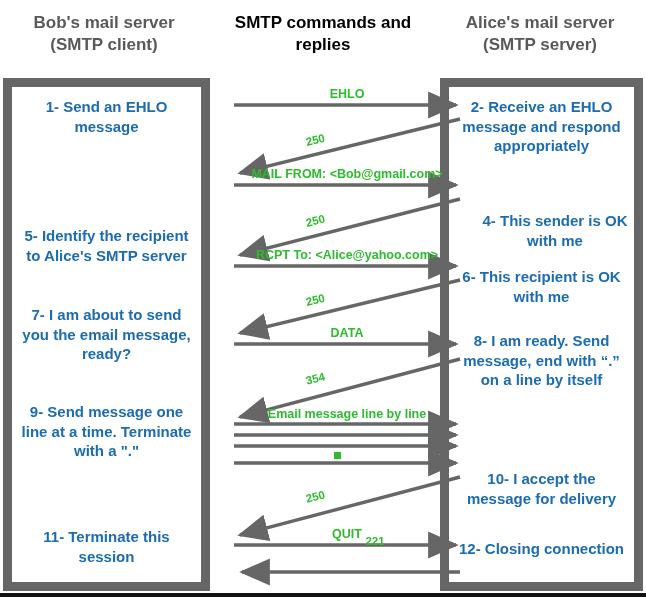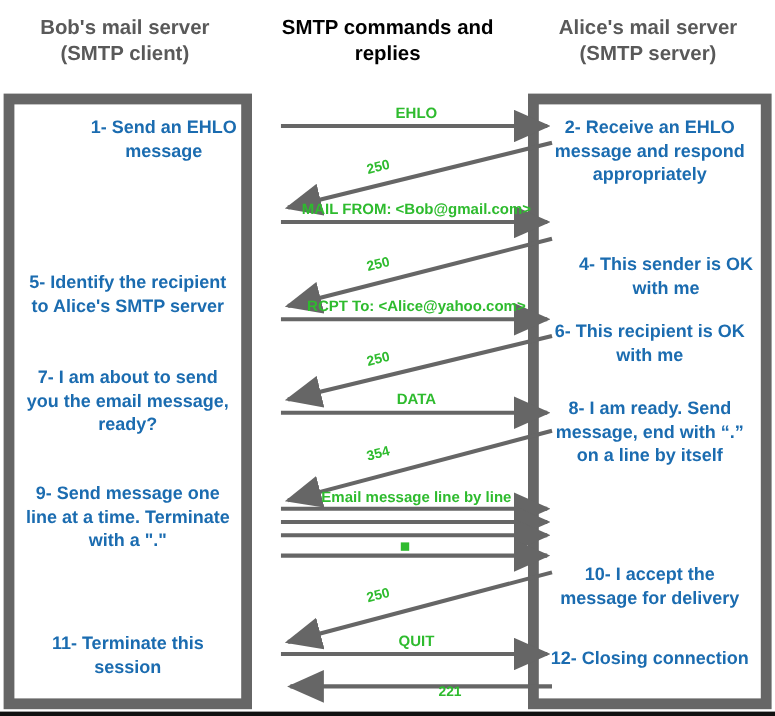--- a/index.html
+++ b/index.html
@@ -55,21 +55,21 @@
     <div>replies</div>
   </div>
 
   <div id="head-right" class="heading grey">
     <div>Alice's mail server</div>
     <div>(SMTP server)</div>
   </div>
 
   <div id="panel-left" class="panel">
     <div class="panel-inner">
-      <div class="step" style="top:10px;margin-left:30px;">1- Send an EHLO message</div>
+      <div class="step" style="top:10px;">1- Send an EHLO message</div>
       <div class="step" style="top:139px;">5- Identify the recipient to Alice's SMTP server</div>
       <div class="step" style="top:218px;">7- I am about to send you the email message, ready?</div>
       <div class="step" style="top:315px;">9- Send message one line at a time. Terminate with a "."</div>
       <div class="step" style="top:440px;">11- Terminate this session</div>
     </div>
   </div>
 
   <div id="panel-right" class="panel">
     <div class="panel-inner">
       <div class="step" style="top:10px;">2- Receive an EHLO message and respond appropriately</div>
@@ -141,18 +141,18 @@
     <div class="msglabel sm rot" style="left:72px;top:297px;transform:rotate(-14.5deg);">354</div>
 
     <div class="msglabel" style="left:0;top:329px;width:226px;">Email message line by line</div>
 
     <div id="dot-square" style="left:100px;top:374px;"></div>
 
     <div class="msglabel sm rot" style="left:72px;top:415px;transform:rotate(-14.5deg);">250</div>
 
     <div class="msglabel" style="left:0;top:449px;width:226px;">QUIT</div>
 
-    <div class="msglabel sm" style="left:0;top:493px;width:226px;padding-left:28px;">221</div>
+    <div class="msglabel sm" style="left:0;top:457px;width:226px;padding-left:28px;">221</div>
 
   </div>
 
   <div id="bottom-rule"></div>
 </div>
 
 </body></html>

